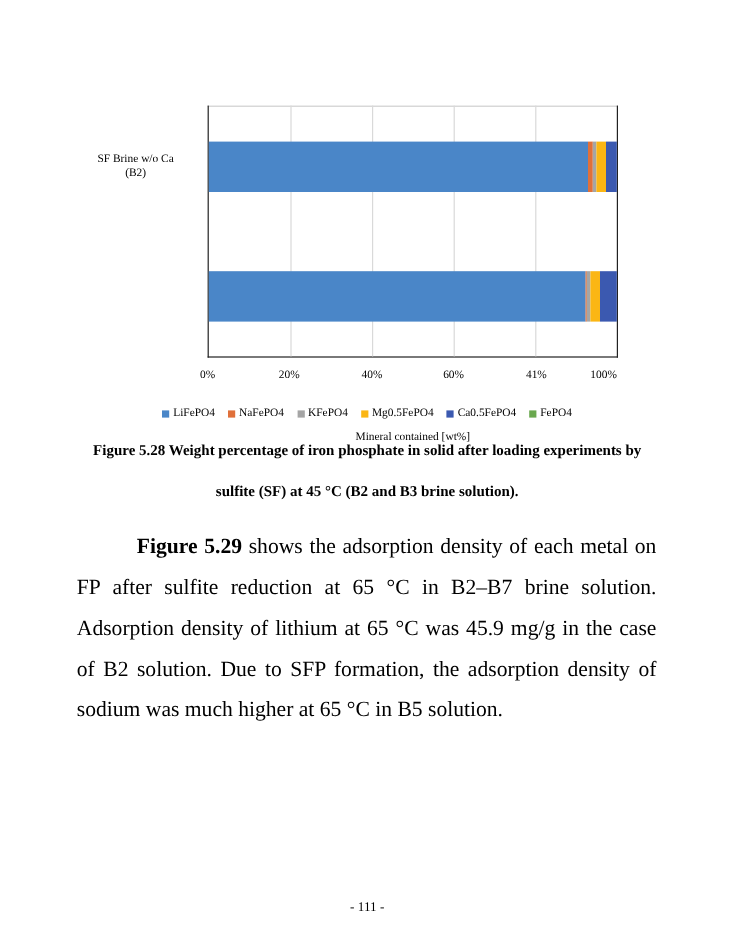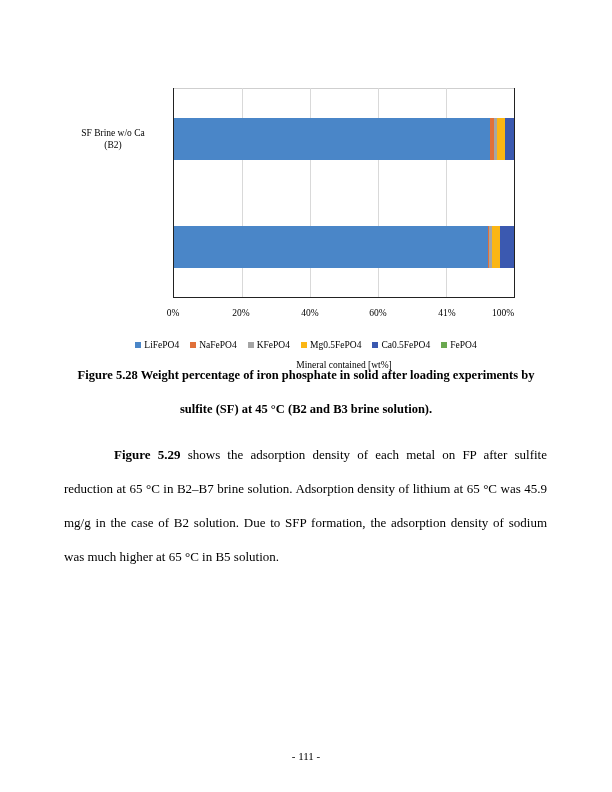--- a/index.html
+++ b/index.html
@@ -10,21 +10,21 @@
   .grid{position:absolute;top:0;bottom:0;width:1px;background:#d9d9d9;}
   .bar{position:absolute;left:0;height:42px;display:flex;width:100%;}
   .seg{height:100%;}
   .cat{position:absolute;font-size:9.5px;text-align:center;line-height:12px;width:110px;}
   .tick{position:absolute;top:308px;font-size:9.5px;transform:translateX(-50%);}
   .xlabel{position:absolute;top:320px;left:173px;width:342px;text-align:center;font-size:9.5px;margin-top:40px;}
   .legend{position:absolute;top:340px;left:0;width:612px;display:flex;justify-content:center;gap:11px;font-size:9.5px;}
   .legend-item{display:flex;align-items:center;gap:3px;}
   .swatch{width:6px;height:6px;display:inline-block;}
   .caption{position:absolute;left:60px;width:492px;text-align:center;font-weight:bold;font-size:12.5px;line-height:34px;top:358px;}
-  .body-text{position:absolute;left:64px;width:483px;top:438px;font-size:13px;line-height:34px;text-align:justify;}
+  .body-text{position:absolute;left:64px;width:483px;top:438px;font-size:18px;line-height:34px;text-align:justify;}
   .indent{display:inline-block;width:50px;}
   .pagenum{position:absolute;top:750px;left:0;width:612px;text-align:center;font-size:11px;}
 </style>
 </head>
 <body>
 
 <div class="chart">
   <div class="plot-top"></div>
   <div class="plot" id="plot">
     <div class="grid" style="left:20%"></div>

